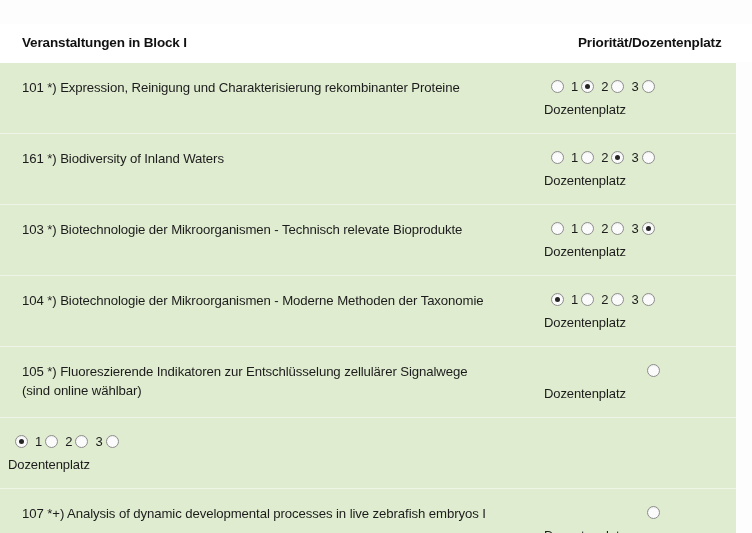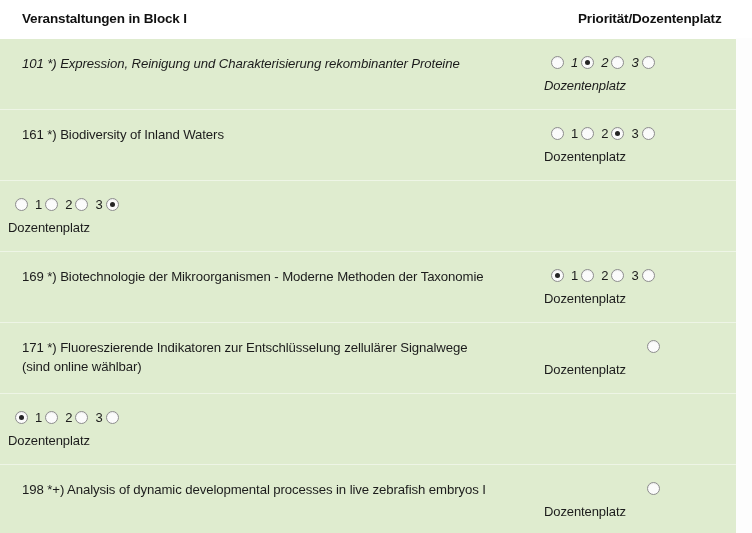--- a/index.html
+++ b/index.html
@@ -24,20 +24,21 @@
     overflow: hidden;
   }
 
   
   .table-head {
     position: relative;
     height: 38px;
     background: #ffffff;
     padding: 0 16px 0 22px;
     box-sizing: border-box;
+    margin-top: 24px;
   }
   .table-head .th {
     position: absolute;
     top: 11px;
     font-size: 13.5px;
     font-weight: bold;
     letter-spacing: -0.15px;
     color: #111111;
     white-space: nowrap;
   }
@@ -54,21 +55,21 @@
 
   .row {
     position: relative;
     display: flex;
     align-items: flex-start;
     box-sizing: border-box;
     background: #dfeccf;
     border-bottom: 1px solid #eef5e6;
     min-height: 58px;
   }
-  .row:first-child { border-top: none; font-style: italic; }
+  .row:first-child { border-top: none; }
 
   .cell-title {
     flex: 0 0 536px;
     padding: 15px 10px 14px 22px;
     box-sizing: border-box;
     font-size: 13.2px;
     line-height: 19px;
     color: #1c1c1c;
     letter-spacing: -0.1px;
   }
@@ -160,47 +161,48 @@
         </div>
       </div>
       <div class="row">
         <div class="cell-title"><span>161 *) Biodiversity of Inland Waters</span></div>
         <div class="cell-opts">
           <div class="opts-line"><span class="first-pad"></span><span class="radio"></span><span class="num">1</span><span class="radio"></span><span class="num">2</span><span class="radio checked"></span><span class="num">3</span><span class="radio"></span></div>
           <div class="dz-label">Dozentenplatz</div>
         </div>
       </div>
       <div class="row">
+        <div class="cell-title"><span>103 *) Biotechnologie der Mikroorganismen - Technisch relevate Bioprodukte</span></div>
         <div class="cell-opts">
           <div class="opts-line"><span class="first-pad"></span><span class="radio"></span><span class="num">1</span><span class="radio"></span><span class="num">2</span><span class="radio"></span><span class="num">3</span><span class="radio checked"></span></div>
           <div class="dz-label">Dozentenplatz</div>
         </div>
       </div>
       <div class="row">
-        <div class="cell-title"><span>169 *) Biotechnologie der Mikroorganismen - Moderne Methoden der Taxonomie</span></div>
+        <div class="cell-title"><span>104 *) Biotechnologie der Mikroorganismen - Moderne Methoden der Taxonomie</span></div>
         <div class="cell-opts">
           <div class="opts-line"><span class="first-pad"></span><span class="radio checked"></span><span class="num">1</span><span class="radio"></span><span class="num">2</span><span class="radio"></span><span class="num">3</span><span class="radio"></span></div>
           <div class="dz-label">Dozentenplatz</div>
         </div>
       </div>
       <div class="row">
-        <div class="cell-title"><span>171 *) Fluoreszierende Indikatoren zur Entschlüsselung zellulärer Signalwege</span><span class="line2">(sind online wählbar)</span></div>
+        <div class="cell-title"><span>105 *) Fluoreszierende Indikatoren zur Entschlüsselung zellulärer Signalwege</span><span class="line2">(sind online wählbar)</span></div>
         <div class="cell-opts">
           <div class="opts-line single"><span class="spacer"></span><span class="radio"></span></div>
           <div class="dz-label">Dozentenplatz</div>
         </div>
       </div>
       <div class="row">
         <div class="cell-opts">
           <div class="opts-line"><span class="first-pad"></span><span class="radio checked"></span><span class="num">1</span><span class="radio"></span><span class="num">2</span><span class="radio"></span><span class="num">3</span><span class="radio"></span></div>
           <div class="dz-label">Dozentenplatz</div>
         </div>
       </div>
       <div class="row">
-        <div class="cell-title"><span>198 *+) Analysis of dynamic developmental processes in live zebrafish embryos I</span></div>
+        <div class="cell-title"><span>107 *+) Analysis of dynamic developmental processes in live zebrafish embryos I</span></div>
         <div class="cell-opts">
           <div class="opts-line single"><span class="spacer"></span><span class="radio"></span></div>
           <div class="dz-label">Dozentenplatz</div>
         </div>
       </div>
     </div>
 
 </div>
 
 </body></html>

